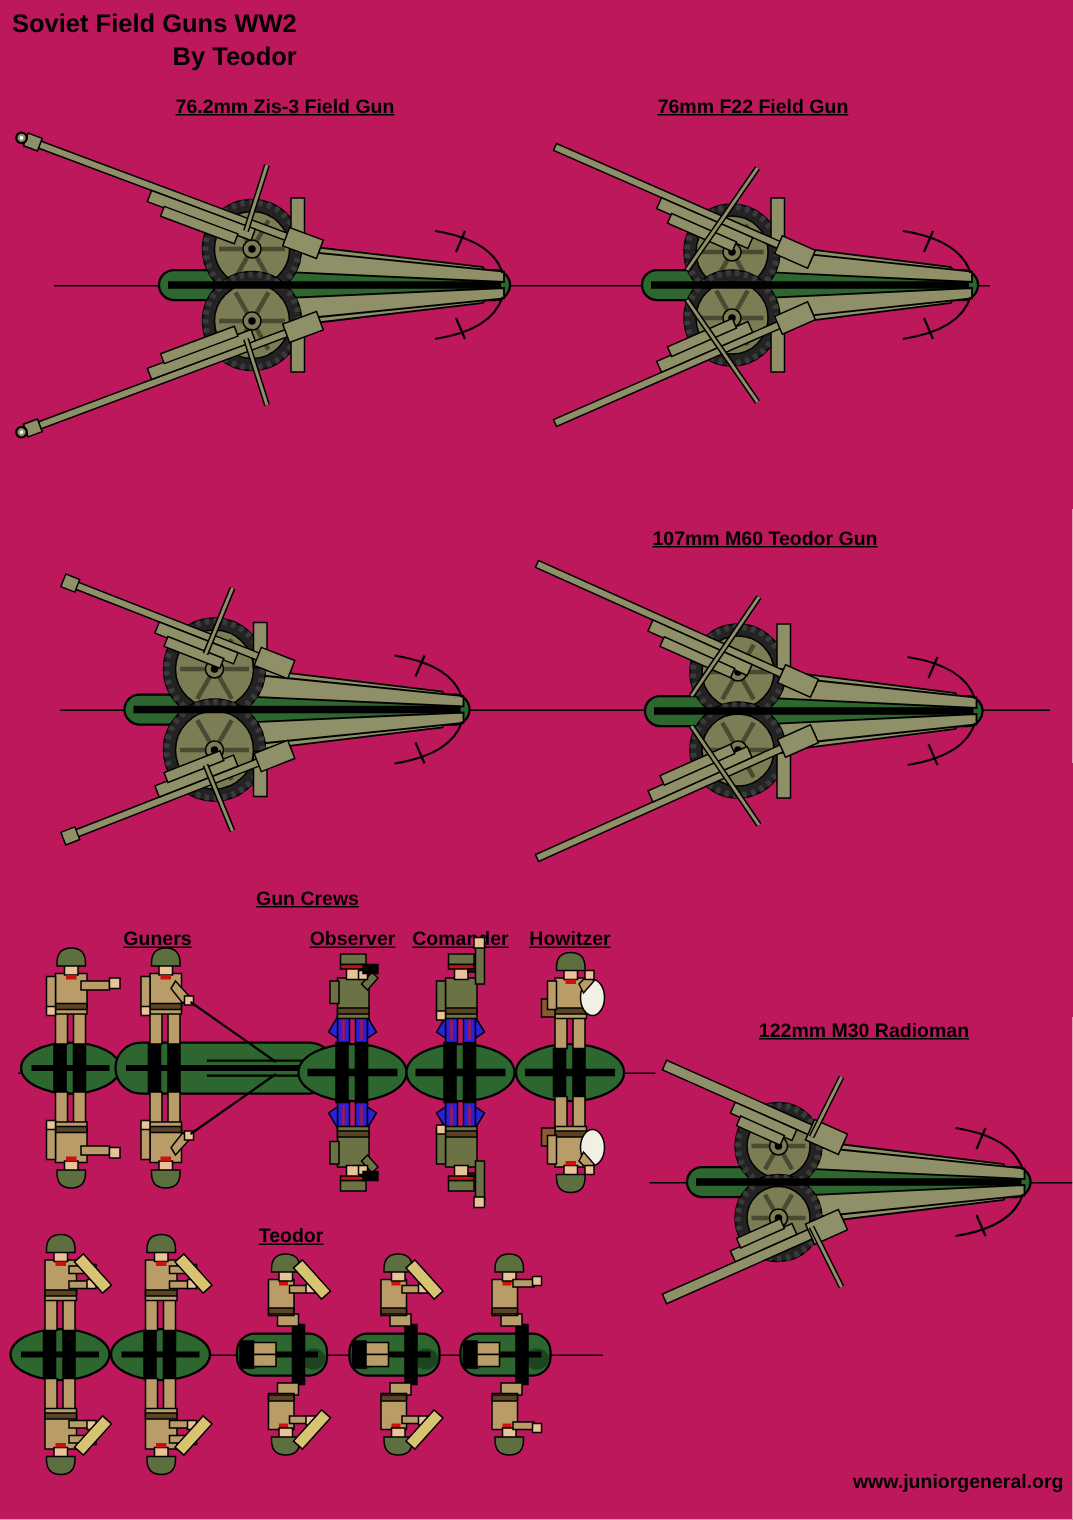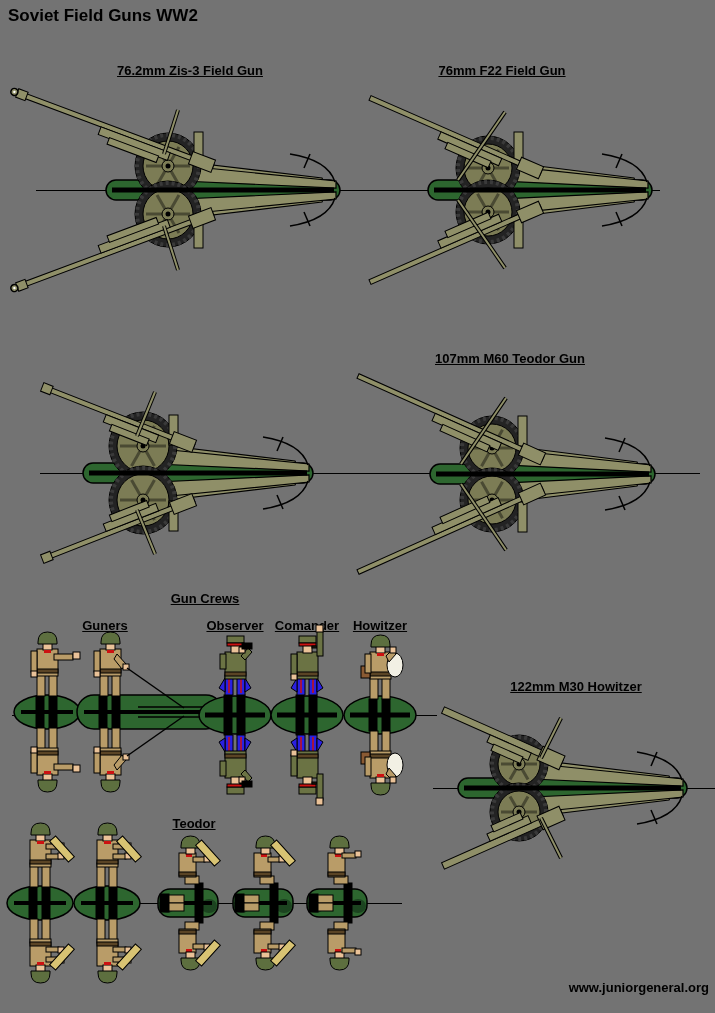--- a/index.html
+++ b/index.html
@@ -1,36 +1,37 @@
 <!DOCTYPE html>
 <html><head>
 <meta charset="utf-8">
 <style>
   html,body{margin:0;padding:0;background:#fff;}
-  .page{position:relative;width:715px;height:1013px;background:#737373;overflow:hidden;
+  .page{position:relative;width:715px;height:1013px;background:#be185d;overflow:hidden;
         font-family:"Liberation Sans","DejaVu Sans",sans-serif;color:#000;text-align:right;}
   .title-block{position:absolute;left:8px;top:5px;font-weight:bold;font-size:17px;line-height:22px;white-space:nowrap;}
   .gun-label{position:absolute;transform:translateX(-50%);font-weight:bold;font-size:13px;white-space:nowrap;text-decoration:underline;}
   .footer{position:absolute;top:980px;right:6px;font-weight:bold;font-size:13px;white-space:nowrap;}
   .fold-line{position:absolute;height:1px;background:#000;}
   svg.art{position:absolute;}
 </style>
 </head>
 <body>
 
 <div class="page">
 
   <div class="title-block">
     <div>Soviet Field Guns WW2</div>
+    <div>By Teodor</div>
   </div>
 
   <div class="gun-label" style="left:190px;top:63px">76.2mm Zis-3 Field Gun</div>
   <div class="gun-label" style="left:502px;top:63px">76mm F22 Field Gun</div>
   <div class="gun-label" style="left:510px;top:351px">107mm M60 Teodor Gun</div>
-  <div class="gun-label" style="left:576px;top:679px">122mm M30 Howitzer</div>
+  <div class="gun-label" style="left:576px;top:679px">122mm M30 Radioman</div>
 
   <div class="gun-label" style="left:205px;top:591px">Gun Crews</div>
   <div class="gun-label" style="left:105px;top:618px">Guners</div>
   <div class="gun-label" style="left:235px;top:618px">Observer</div>
   <div class="gun-label" style="left:307px;top:618px">Comander</div>
   <div class="gun-label" style="left:380px;top:618px">Howitzer</div>
   <div class="gun-label" style="left:194px;top:816px">Teodor</div>
 
   <div class="footer">www.juniorgeneral.org</div>
 

